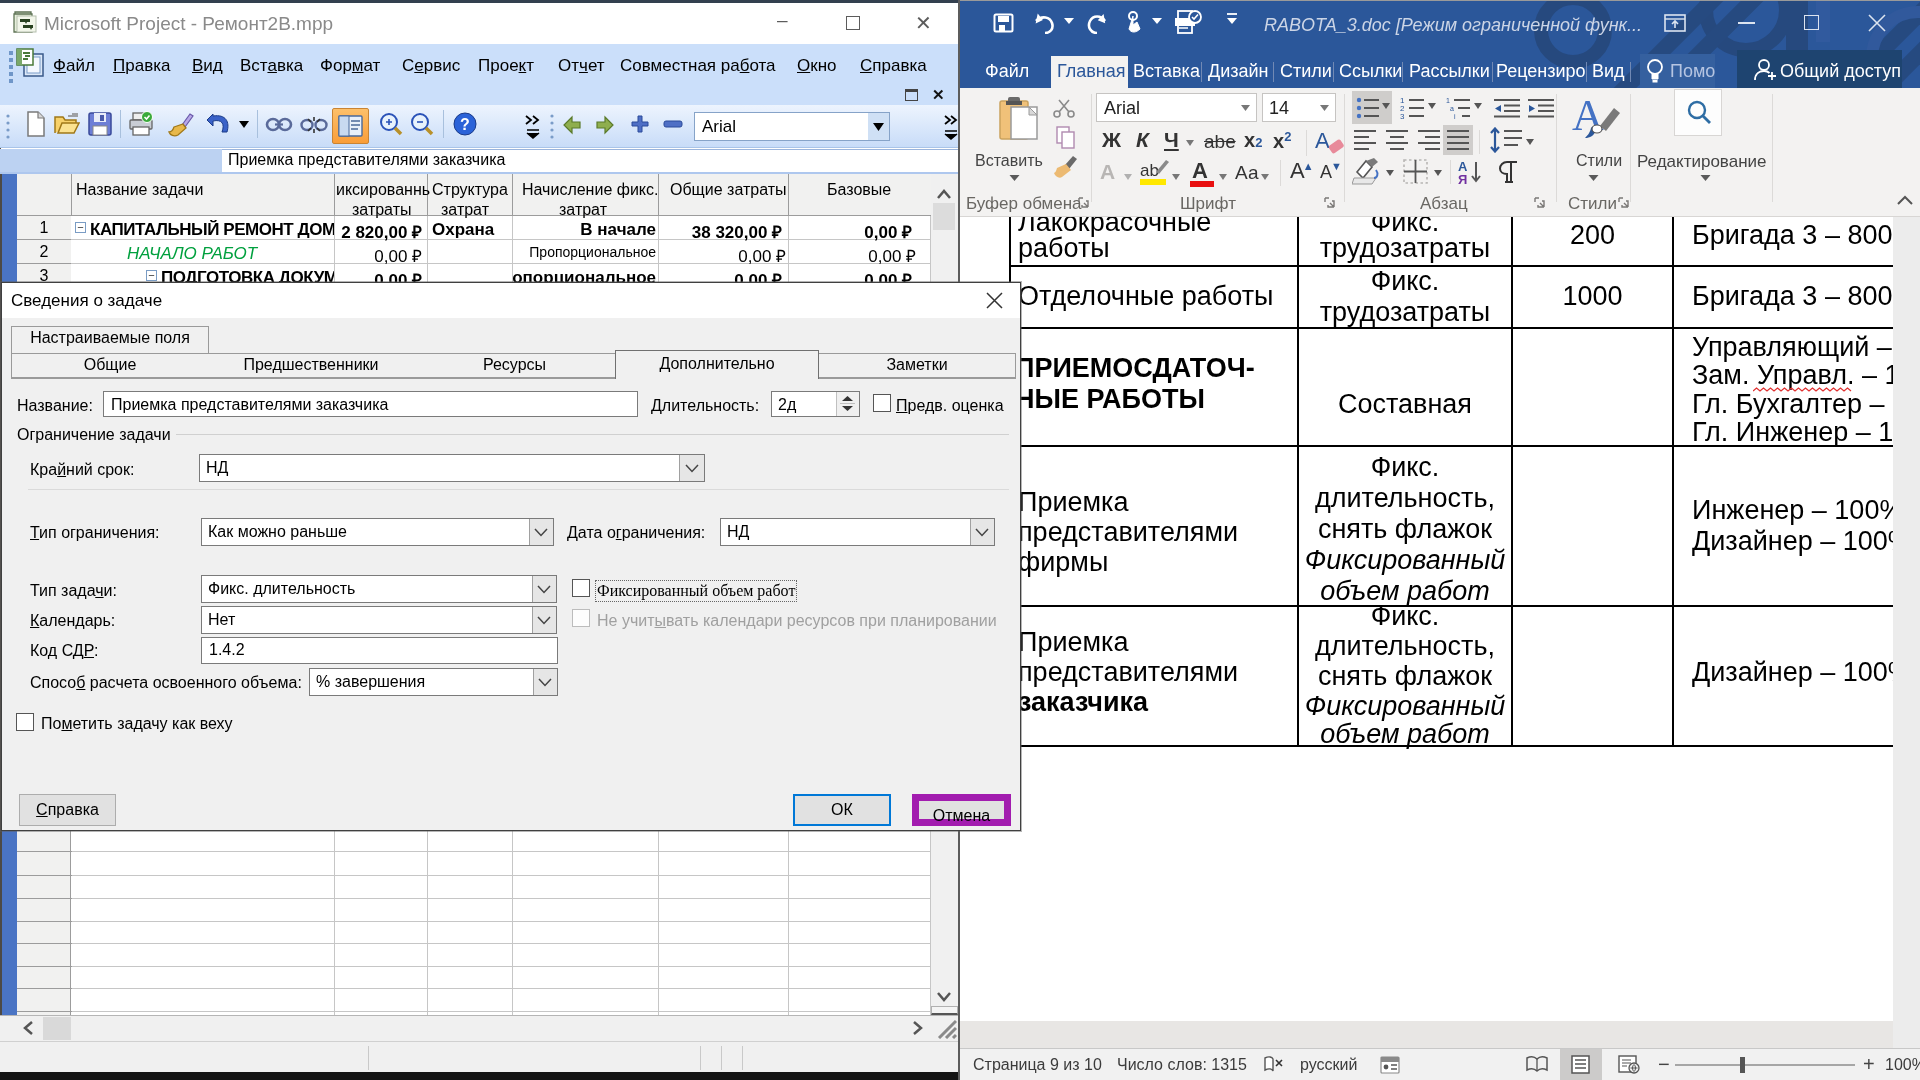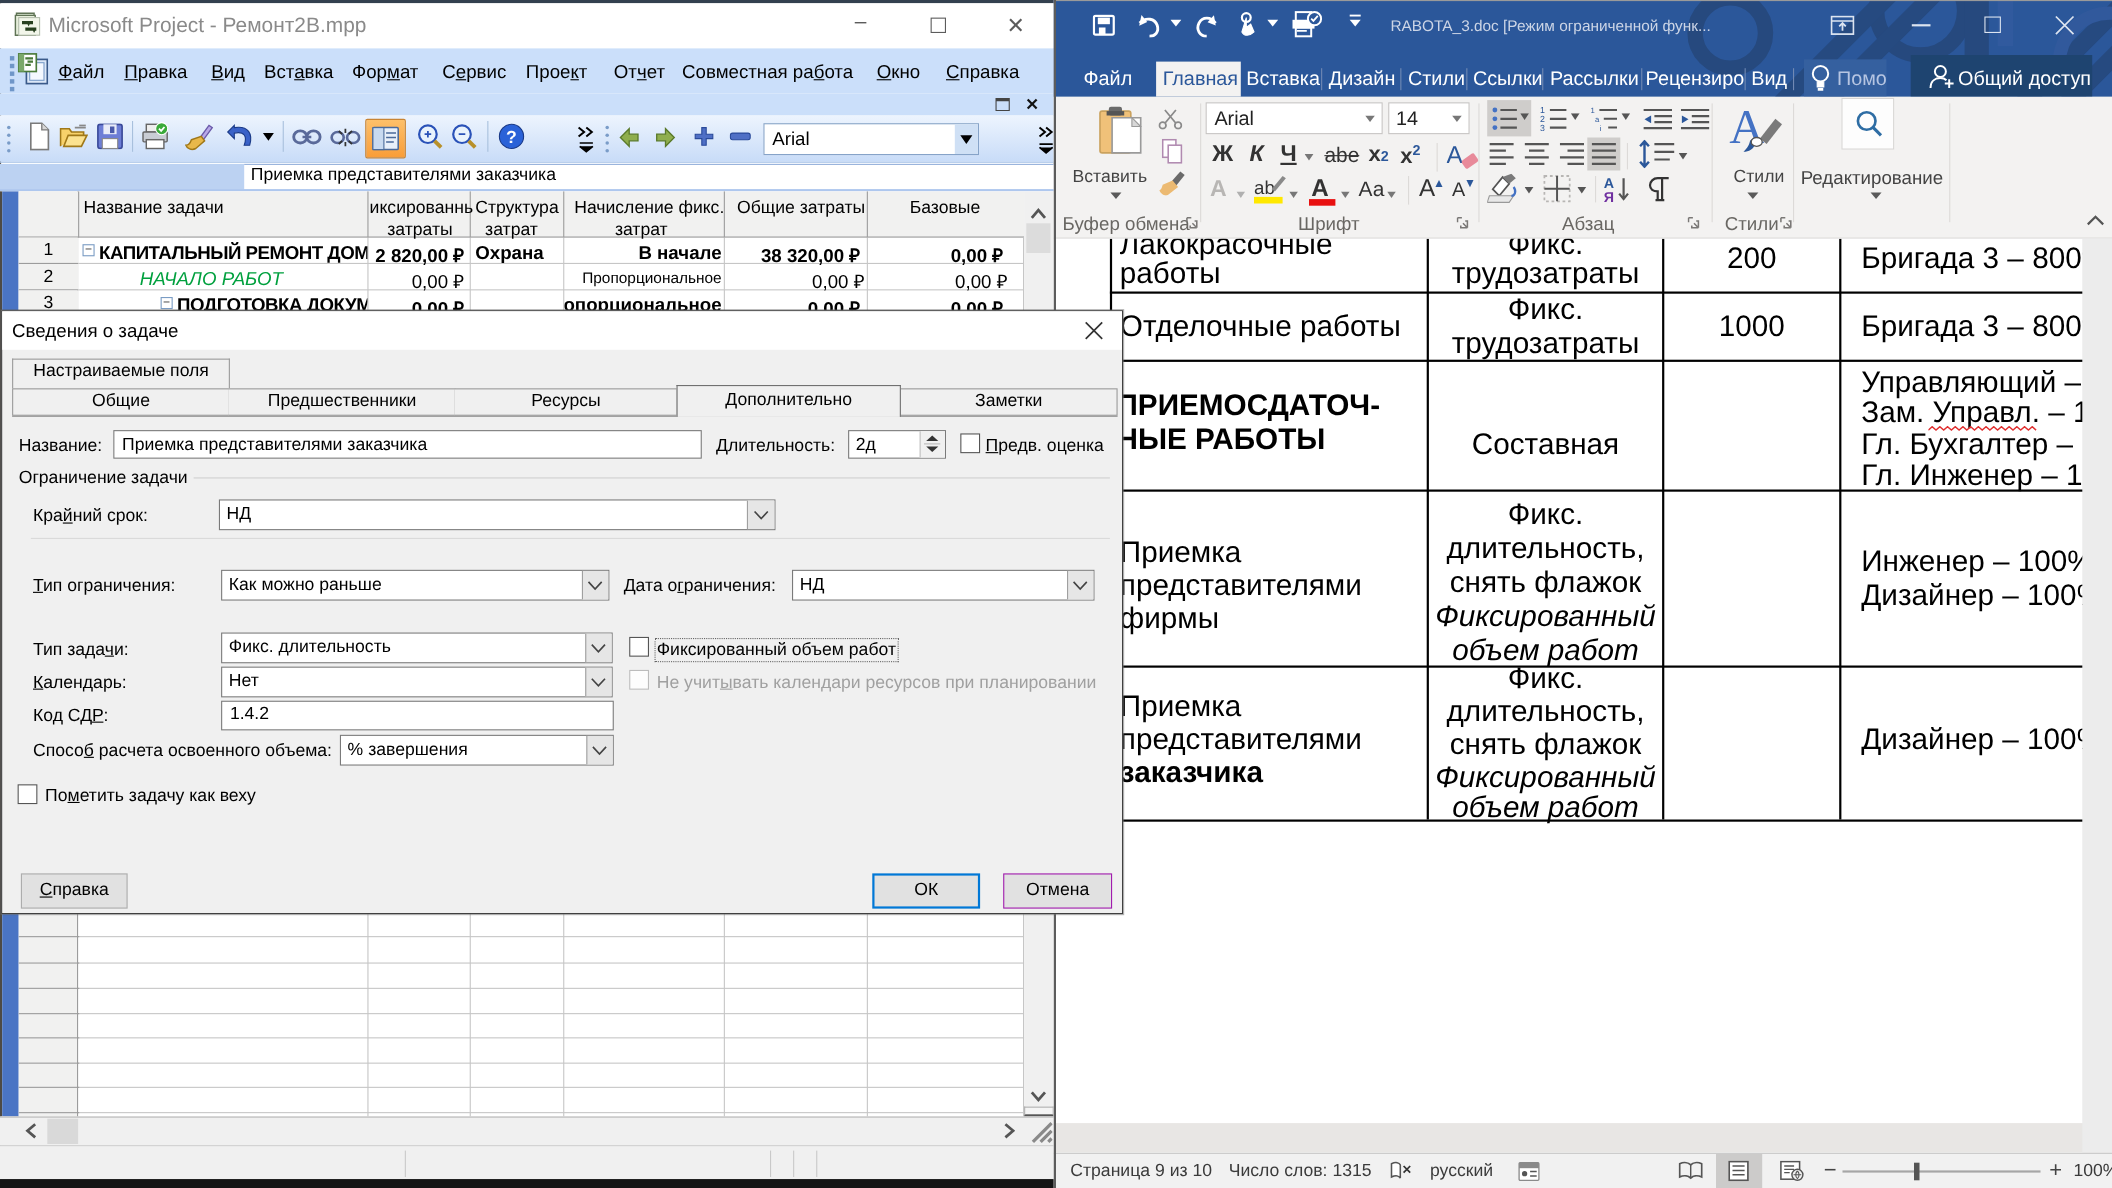--- a/index.html
+++ b/index.html
@@ -367,21 +367,21 @@
         <rect x="1" y="8" width="20" height="8" fill="#fff"></rect>
         <rect x="4" y="15" width="14" height="8" fill="none" stroke="#fff" stroke-width="1.8"></rect>
         <path d="M5 18 H14" stroke="#fff" stroke-width="1.5"></path>
         <circle cx="21" cy="7" r="6" fill="#2b579a" stroke="#fff" stroke-width="1.8"></circle>
         <path d="M18 7 L20 9 L24 4.5" stroke="#fff" stroke-width="1.6" fill="none"></path>
       </svg>
     <svg class="a" style="left:268px;top:13px;" width="12" height="12">
         <path d="M1 1 H11" stroke="#fff" stroke-width="1.8"></path>
         <path d="M1 5 H11 L6 11 Z" fill="#fff"></path>
       </svg>
-    <div class="a" style="left:306px;top:15px;width:376px;height:26px;overflow:hidden;font-size:14px;color:#ccd5e6;white-space:nowrap;">RABOTA_3.doc [Режим ограниченной функ...</div>
+    <div class="a" style="left:306px;top:15px;width:376px;height:26px;overflow:hidden;font-size:18px;color:#ccd5e6;white-space:nowrap;font-style:italic;">RABOTA_3.doc [Режим ограниченной функ...</div>
 
     <svg class="a" style="left:706px;top:14px;" width="22" height="18">
         <rect x="1" y="1" width="20" height="16" fill="none" stroke="#dce4f0" stroke-width="1.6"></rect>
         <path d="M1 5 H21" stroke="#dce4f0" stroke-width="1.4"></path>
         <path d="M11 14 V7 M8 10 L11 7 L14 10" stroke="#dce4f0" stroke-width="1.6" fill="none"></path>
       </svg>
     <div class="a" style="left:780px;top:22px;width:17px;height:2px;background:#dce4f0;"></div>
     <div class="a" style="left:846px;top:15px;width:15px;height:15px;border:1.6px solid #dce4f0;"></div>
     <svg class="a" style="left:910px;top:14px;" width="18" height="18">
         <path d="M1 1 L17 17 M17 1 L1 17" stroke="#dce4f0" stroke-width="1.6"></path>
@@ -826,21 +826,21 @@
     </svg>
 
   <div class="tx" style="left:28px;top:299px;">Тип зада<u>ч</u>и:</div>
   <div class="a" style="left:199px;top:292px;width:356px;height:28px;background:#fff;border:1px solid #7a7a7a;"></div>
   <div class="tx" style="left:206px;top:297px;">Фикс. длительность</div>
   <div class="a" style="left:530px;top:293px;width:24px;height:26px;background:#e6e6e6;border-left:1px solid #a0a0a0;"></div>
   <svg class="a" style="left:535px;top:302px;" width="14" height="9">
       <path d="M1 1 L7 7.5 L13 1" stroke="#444" stroke-width="1.5" fill="none"></path>
     </svg>
   <div class="a" style="left:570px;top:296px;width:18px;height:18px;background:#fff;border:1px solid #555;"></div>
-  <div class="tx" style="left:595px;top:299px;outline:1px dotted #666;outline-offset:1px;">Фиксированный объем работ</div>
+  <div class="tx" style="left:595px;top:299px;outline:1px dotted #666;outline-offset:1px;font-family:Liberation Serif, serif;">Фиксированный объем работ</div>
   <div class="tx" style="left:28px;top:329px;"><u>К</u>алендарь:</div>
   <div class="a" style="left:199px;top:323px;width:356px;height:28px;background:#fff;border:1px solid #7a7a7a;"></div>
   <div class="tx" style="left:206px;top:328px;">Нет</div>
   <div class="a" style="left:530px;top:324px;width:24px;height:26px;background:#e6e6e6;border-left:1px solid #a0a0a0;"></div>
   <svg class="a" style="left:535px;top:333px;" width="14" height="9">
       <path d="M1 1 L7 7.5 L13 1" stroke="#444" stroke-width="1.5" fill="none"></path>
     </svg>
   <div class="a" style="left:570px;top:326px;width:18px;height:18px;background:#fdfdfd;border:1px solid #bcbcbc;"></div>
   <div class="tx" style="left:595px;top:329px;color:#a0a0a0;">Не учит<u>ы</u>вать календари ресурсов при планировании</div>
   <div class="tx" style="left:28px;top:359px;">Код СД<u>Р</u>:</div>
@@ -852,14 +852,14 @@
   <div class="a" style="left:531px;top:386px;width:24px;height:26px;background:#e6e6e6;border-left:1px solid #a0a0a0;"></div>
   <svg class="a" style="left:536px;top:395px;" width="14" height="9">
       <path d="M1 1 L7 7.5 L13 1" stroke="#444" stroke-width="1.5" fill="none"></path>
     </svg>
 
   <div class="a" style="left:14px;top:430px;width:18px;height:18px;background:#fff;border:1px solid #555;"></div>
   <div class="tx" style="left:39px;top:432px;">По<u>м</u>етить задачу как веху</div>
 
   <div class="a" style="left:17px;top:511px;width:97px;height:32px;background:#e1e1e1;border:1px solid #adadad;text-align:center;line-height:30px;"><u>С</u>правка</div>
   <div class="a" style="left:791px;top:511px;width:98px;height:32px;background:#e1e1e1;border:2px solid #0078d7;text-align:center;line-height:28px;">ОК</div>
-  <div class="a" style="left:910px;top:511px;width:99px;height:32px;background:#e1e1e1;border:1px solid #a21caf;text-align:center;line-height:30px;">Отмена</div>
+  <div class="a" style="left:910px;top:511px;width:99px;height:32px;background:#e1e1e1;border:7px solid #a21caf;text-align:center;line-height:30px;">Отмена</div>
 </div>
 
 </body></html>

